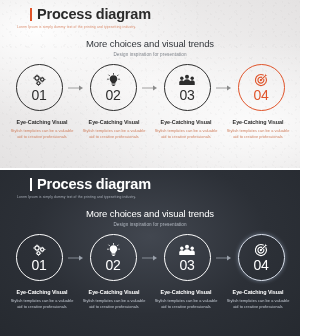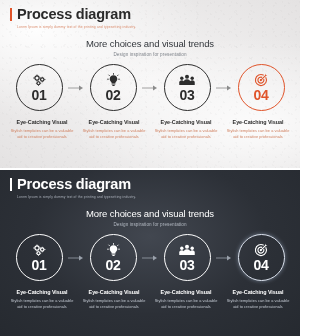--- a/index.html
+++ b/index.html
@@ -36,21 +36,21 @@
   .slide.dark{
     background-color:#31353c;
     background-image:
       radial-gradient(ellipse at 50% 40%, rgba(66,71,80,1) 0%, rgba(44,48,55,1) 55%, rgba(38,42,48,1) 100%),
       repeating-linear-gradient(32deg, rgba(255,255,255,.012) 0 1px, rgba(0,0,0,.02) 1px 4px);
     border-top:2px solid #ffffff;
   }
 
   
   .hdr{position:absolute;left:10px;top:7px;}
-  .hdr-row{display:flex;align-items:center;}
+  .hdr-row{display:flex;align-items:center;margin-left:20px;}
   .accent-bar{width:2px;height:13px;margin-right:5px;border-radius:0;}
   .light .accent-bar{background:#e0542a;}
   .dark  .accent-bar{background:#ffffff;}
   .hdr-title{font-size:14.5px;font-weight:bold;letter-spacing:-.2px;line-height:1;}
   .light .hdr-title{color:#2b2b2b;}
   .dark  .hdr-title{color:#ffffff;}
   .hdr-sub{font-size:3.3px;margin-top:4px;margin-left:7px;letter-spacing:.15px;line-height:1;}
   .light .hdr-sub{color:#d98a6a;}
   .dark  .hdr-sub{color:#aab0ba;}
 
@@ -70,21 +70,21 @@
     width:47px;height:47px;border-radius:50%;
     display:flex;flex-direction:column;align-items:center;justify-content:center;
     box-sizing:border-box;
   }
   .light .circle{border:1.6px solid #2d2d2d;}
   .light .circle.accent{border-color:#e0542a;}
   .dark  .circle{border:1.5px solid #ffffff;}
   .dark  .circle.accent{border-color:#dfe6f2;box-shadow:0 0 4px rgba(190,210,240,.45);}
   .ico{height:14px;display:flex;align-items:center;justify-content:center;margin-bottom:0px;}
   .ico svg{display:block;}
-  .num{font-size:14px;font-weight:bold;line-height:1;letter-spacing:-.3px;margin-top:1px;}
+  .num{font-size:14px;font-weight:normal;line-height:1;letter-spacing:-.3px;margin-top:1px;}
   .light .num{color:#2d2d2d;}
   .light .circle.accent .num{color:#e0542a;}
   .dark  .num{color:#ffffff;}
 
   .conn{flex:0 0 16px;height:47px;display:flex;align-items:center;justify-content:center;}
   .conn svg{display:block;}
 
   
   .caps{position:absolute;left:6px;right:6px;top:120px;display:flex;}
   .cap{flex:1 1 0;text-align:center;padding:0 3px;box-sizing:border-box;}

